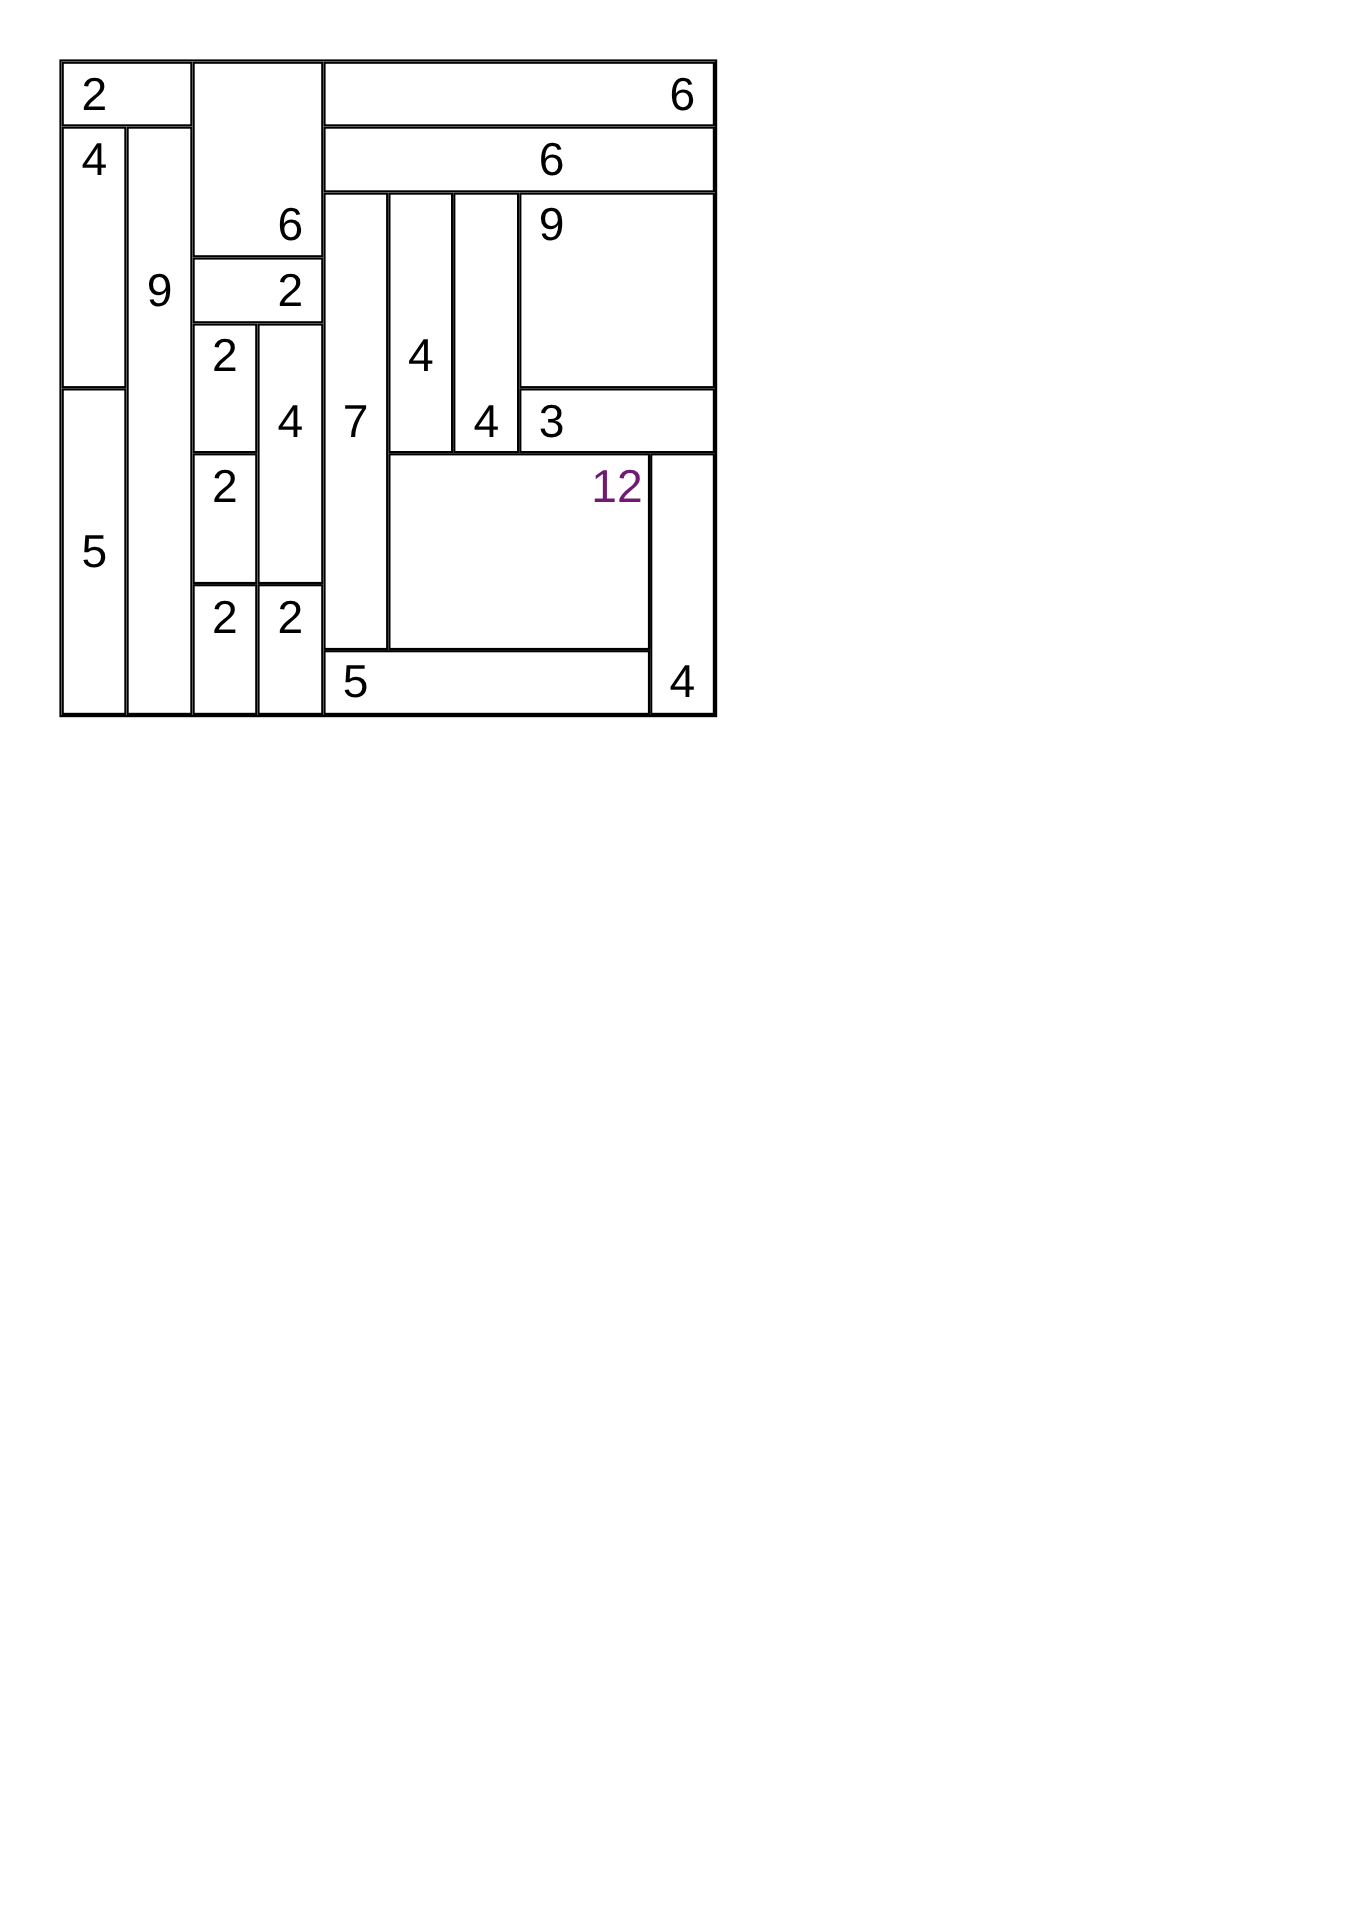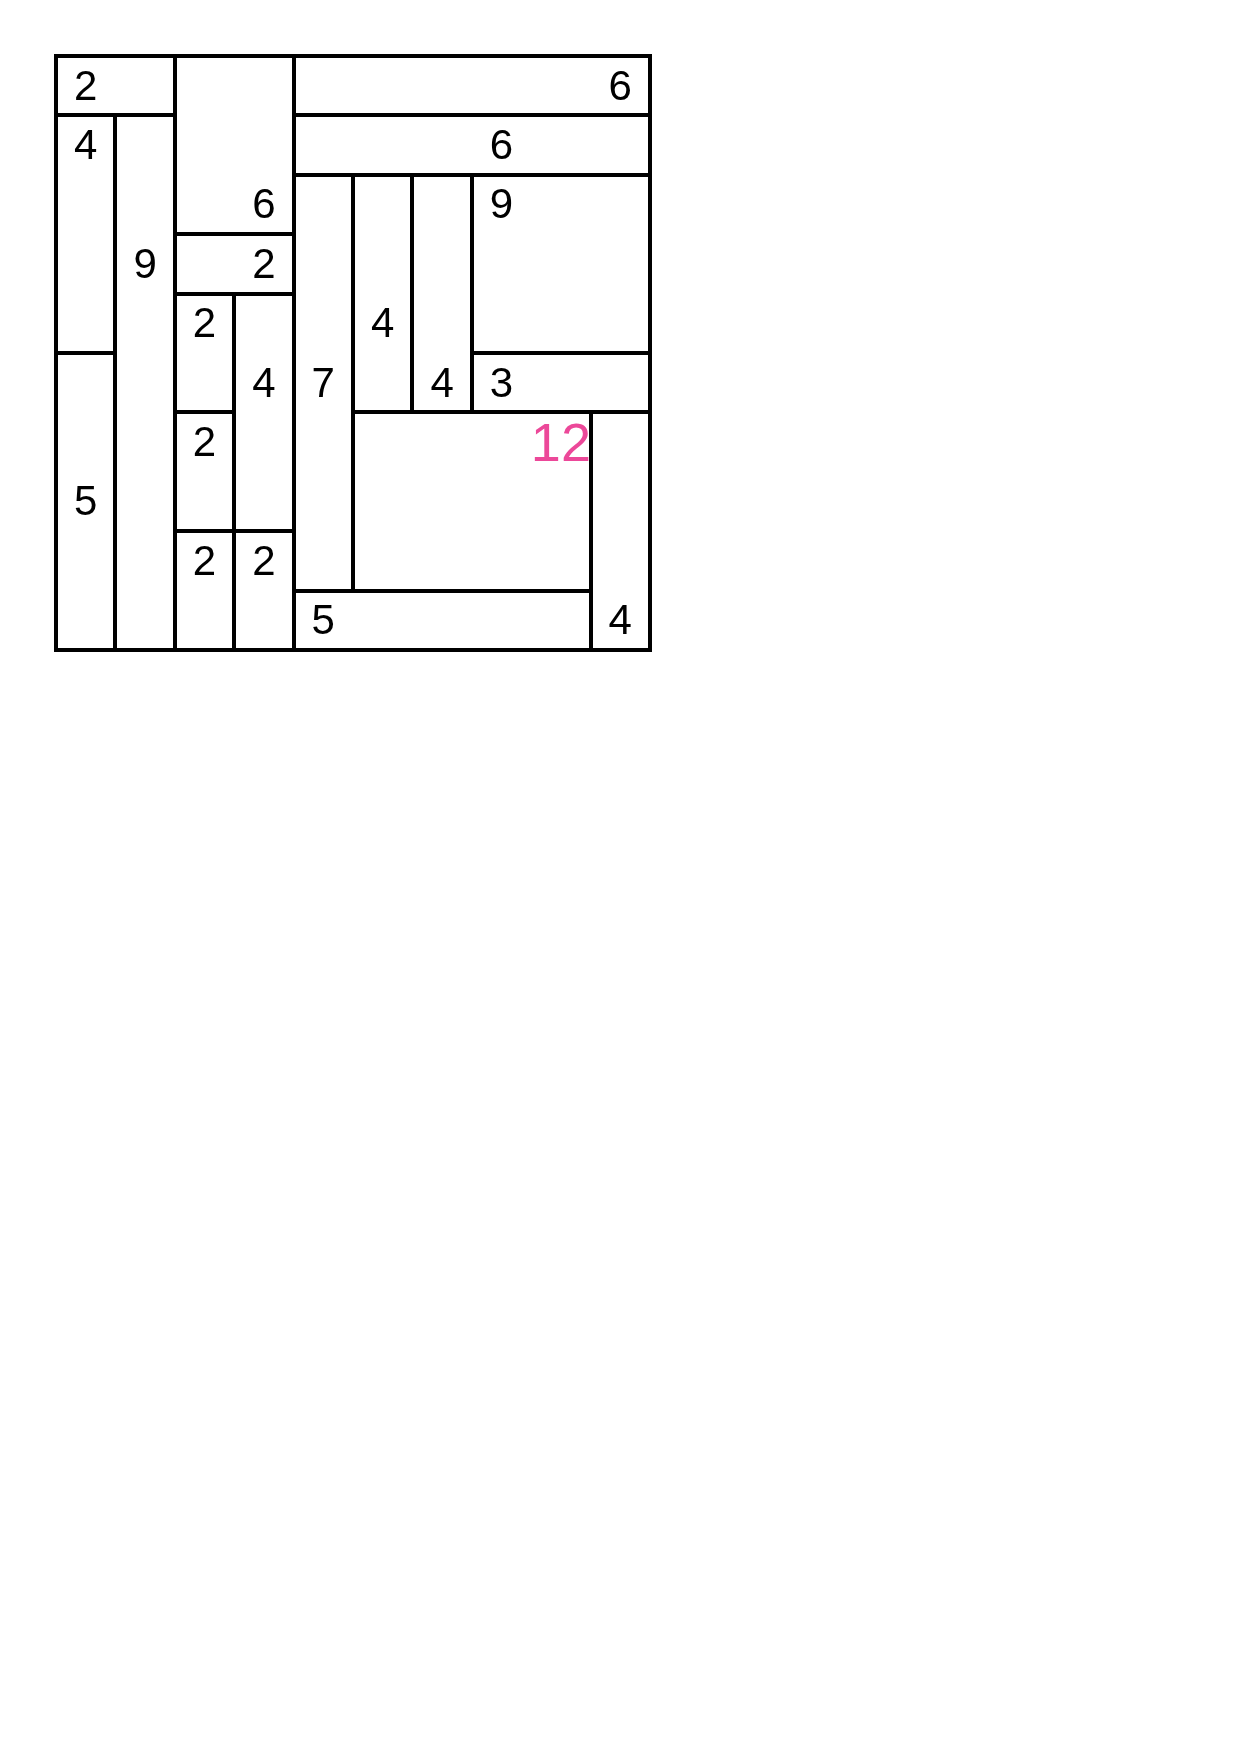--- a/index.html
+++ b/index.html
@@ -81,21 +81,21 @@
       <div class="region" style="left: 297px; top: 118.8px; width: 59.4px; height: 237.6px; border: 2px solid rgb(0, 0, 0); background: rgb(255, 255, 255);">
         <span class="region-label" style="left: -2px; top: 116.8px; width: 59.4px; height: 59.4px; font-size: 42px; color: rgb(0, 0, 0);">4</span>
       </div>
       <div class="region" style="left: 356.4px; top: 118.8px; width: 59.4px; height: 237.6px; border: 2px solid rgb(0, 0, 0); background: rgb(255, 255, 255);">
         <span class="region-label" style="left: -2px; top: 176.2px; width: 59.4px; height: 59.4px; font-size: 42px; color: rgb(0, 0, 0);">4</span>
       </div>
       <div class="region" style="left: 415.8px; top: 297px; width: 178.2px; height: 59.4px; border: 2px solid rgb(0, 0, 0); background: rgb(255, 255, 255);">
         <span class="region-label" style="left: -2px; top: -2px; width: 59.4px; height: 59.4px; font-size: 42px; color: rgb(0, 0, 0);">3</span>
       </div>
       <div class="region" style="left: 297px; top: 356.4px; width: 237.6px; height: 178.2px; border: 2px solid rgb(0, 0, 0); background: rgb(255, 255, 255);">
-        <span class="region-label" style="left: 176.2px; top: -2px; width: 59.4px; height: 59.4px; font-size: 54px; color: #ec4899;">12</span>
+        <span class="region-label" style="left: 176.2px; top: -2px; width: 59.4px; height: 59.4px; font-size: 42px; color: #701a75;">12</span>
       </div>
       <div class="region" style="left: 534.6px; top: 356.4px; width: 59.4px; height: 237.6px; border: 2px solid rgb(0, 0, 0); background: rgb(255, 255, 255);">
         <span class="region-label" style="left: -2px; top: 176.2px; width: 59.4px; height: 59.4px; font-size: 42px; color: rgb(0, 0, 0);">4</span>
       </div>
       <div class="region" style="left: 0px; top: 297px; width: 59.4px; height: 297px; border: 2px solid rgb(0, 0, 0); background: rgb(255, 255, 255);">
         <span class="region-label" style="left: -2px; top: 116.8px; width: 59.4px; height: 59.4px; font-size: 42px; color: rgb(0, 0, 0);">5</span>
       </div>
       <div class="region" style="left: 118.8px; top: 356.4px; width: 59.4px; height: 118.8px; border: 2px solid rgb(0, 0, 0); background: rgb(255, 255, 255);">
         <span class="region-label" style="left: -2px; top: -2px; width: 59.4px; height: 59.4px; font-size: 42px; color: rgb(0, 0, 0);">2</span>
       </div>

